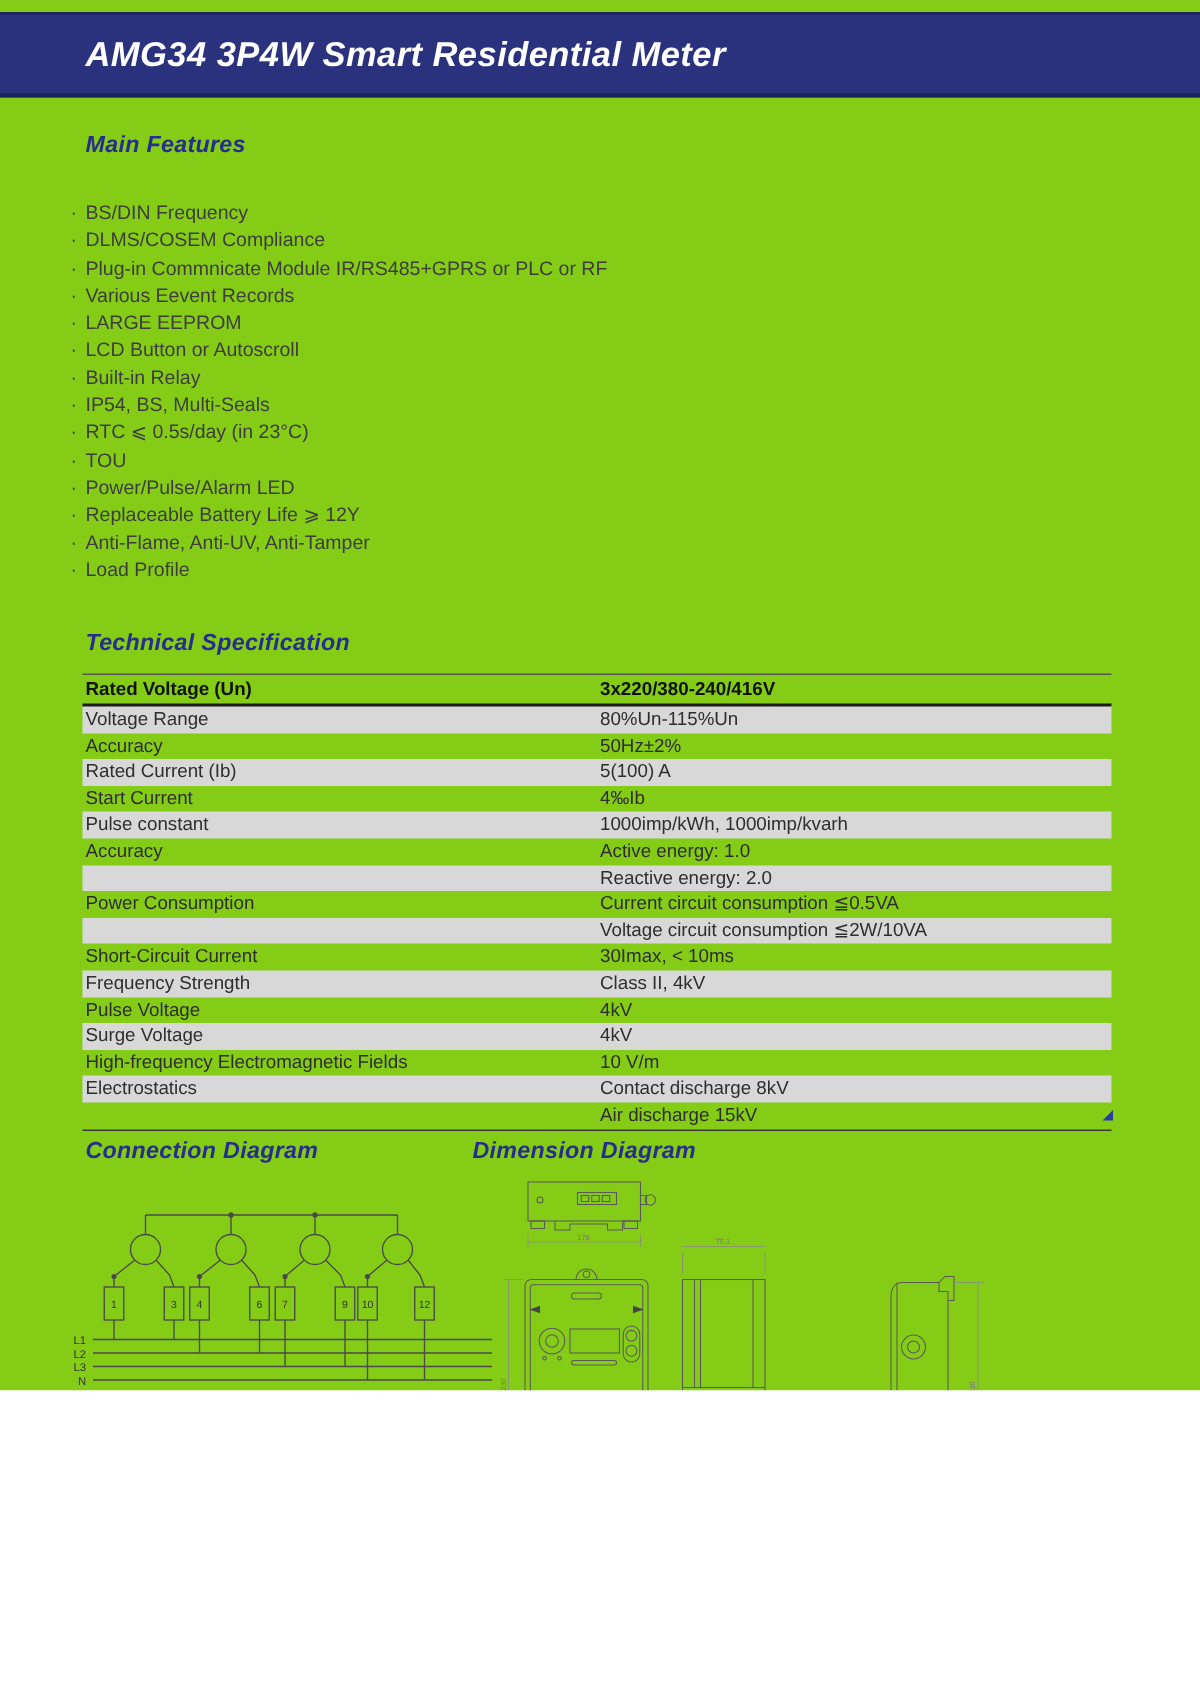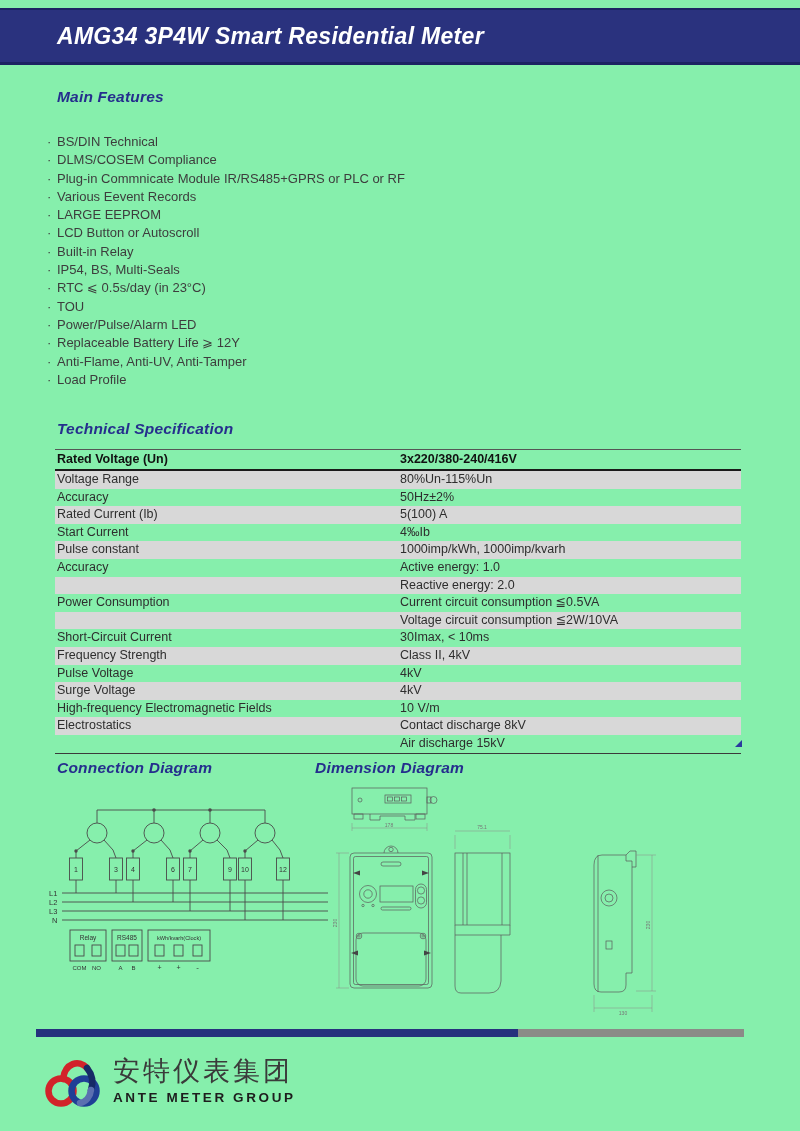--- a/index.html
+++ b/index.html
@@ -1,16 +1,16 @@
 <!DOCTYPE html>
 <html><head>
 <meta charset="utf-8">
 <style>
   html,body{margin:0;padding:0;background:#ffffff;}
-  .page{position:relative;width:800px;height:1131px;background:#86efac;overflow:hidden;
+  .page{position:relative;width:800px;height:927px;background:#84cc16;overflow:hidden;
         font-family:"Liberation Sans","DejaVu Sans",sans-serif;color:#3f3f3f;}
 
   
   .titlebar{position:absolute;left:0;right:0;top:8px;height:52px;background:#2a327e;
             border-top:2px solid #1c2462;border-bottom:3px solid #1c2462;}
   .titlebar h1{margin:0;padding-left:57px;line-height:52px;font-size:23px;font-style:italic;
                font-weight:bold;color:#ffffff;letter-spacing:.3px;}
 
   
   .sec-heading{position:absolute;margin:0;font-size:15.5px;font-style:italic;font-weight:bold;
@@ -54,21 +54,21 @@
 <body>
 
 <div class="page">
 
   <header class="titlebar">
     <h1>AMG34 3P4W Smart Residential Meter</h1>
   </header>
 
   <h2 class="sec-heading" style="left:57px;top:88px;">Main Features</h2>
   <ul class="features" id="features-list">
-      <li>BS/DIN Technical</li>
+      <li>BS/DIN Frequency</li>
       <li>DLMS/COSEM Compliance</li>
       <li>Plug-in Commnicate Module IR/RS485+GPRS or PLC or RF</li>
       <li>Various Eevent Records</li>
       <li>LARGE EEPROM</li>
       <li>LCD Button or Autoscroll</li>
       <li>Built-in Relay</li>
       <li>IP54, BS, Multi-Seals</li>
       <li>RTC ⩽ 0.5s/day (in 23°C)</li>
       <li>TOU</li>
       <li>Power/Pulse/Alarm LED</li>

